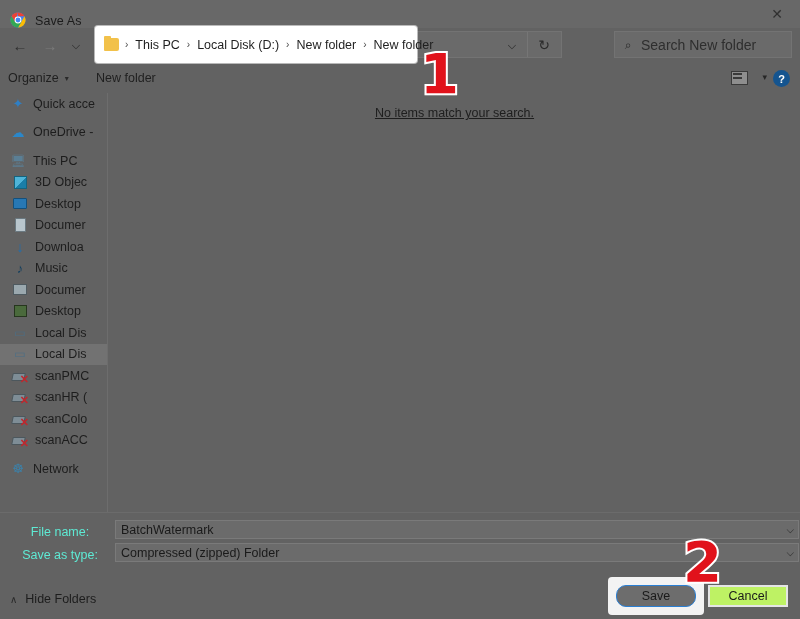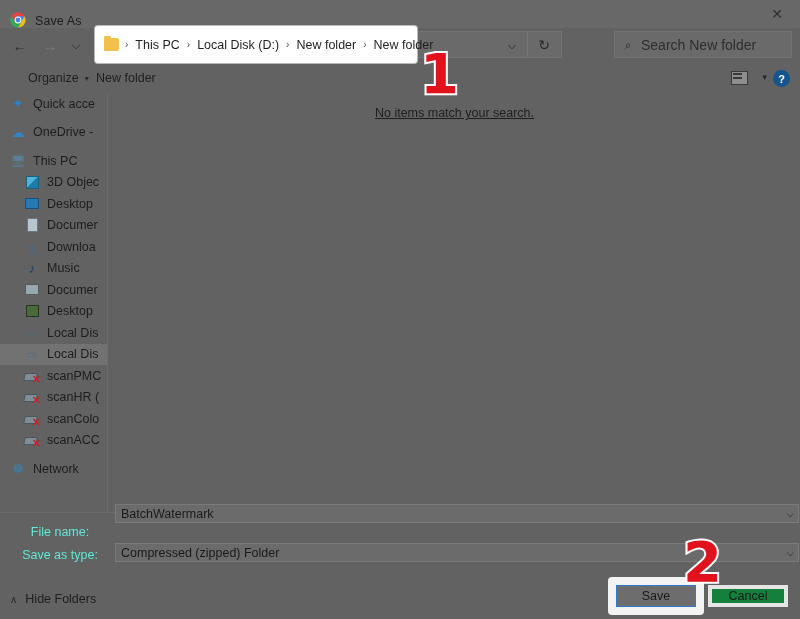--- a/index.html
+++ b/index.html
@@ -123,21 +123,21 @@
   .cmdbar {
     position: absolute; left: 0; top: 63px;
     width: 800px; height: 30px;
     background: #626262;
   }
   .cmd-item {
     position: absolute; top: 0; height: 30px;
     display: flex; align-items: center;
     font-size: 12.5px; color: #1f1f1f;
   }
-  .cmd-organize { left: 28px; }
+  .cmd-organize { left: 8px; }
   .cmd-caret { font-size: 8px; margin-left: 6px; color: #2a2a2a; }
   .cmd-newfolder { left: 96px; }
   .view-icon {
     position: absolute; right: 52px; top: 8px;
     width: 17px; height: 14px;
     border: 1.5px solid #3a3a3a;
     background: #8e8e8e;
   }
   .view-icon::after {
     content: ""; position: absolute; left: 1px; top: 1px;
@@ -177,21 +177,21 @@
   }
   .nav-item.selected { background: #727272; }
   .nav-item .ni-icon {
     width: 16px; height: 16px; flex: none;
     margin-right: 7px;
     position: relative;
     display: flex; align-items: center; justify-content: center;
     font-size: 12px;
   }
   .ind-0 { padding-left: 10px; }
-  .ind-1 { padding-left: 24px; }
+  .ind-1 { padding-left: 12px; }
   .gap { height: 7px; }
 
   
   .ic-star  { color: #2f7fc4; font-size: 13px; }
   .ic-cloud { color: #2b87c9; font-size: 13px; }
   .ic-pc    { color: #5b7f95; font-size: 12px; }
   .ic-3d    { width: 13px; height: 13px; background: linear-gradient(135deg,#4fb4d8 0 50%,#1a7ea8 50% 100%); border:1px solid #14647f; }
   .ic-desk  { width: 14px; height: 11px; background: #2878b4; border:1px solid #13507c; border-radius:1px; }
   .ic-doc   { width: 11px; height: 14px; background: #b9c6cd; border:1px solid #6b7a82; border-radius:1px; }
   .ic-down  { color: #1f6fb0; font-size: 14px; }
@@ -237,56 +237,56 @@
   .lbl-filename { left: 10px; top: 525px; }
   .lbl-savetype { left: 10px; top: 548px; }
 
   .field {
     position: absolute; left: 115px;
     width: 684px; height: 19px;
     background: #6b6b6b;
     border: 1px solid #7a7a7a;
     display: flex; align-items: center;
   }
-  .fld-filename { top: 504px; }
+  .fld-filename { top: 520px; }
   .fld-savetype { top: 543px; }
   .field .fval {
     font-size: 12.5px; color: #1a1a1a;
     padding-left: 5px;
   }
   .field .fchev {
     position: absolute; right: 4px;
     font-size: 10px; color: #2b2b2b;
   }
 
   .hide-folders {
     position: absolute; left: 10px; top: 592px;
     display: flex; align-items: center;
     font-size: 12.5px; color: #1d1d1d;
   }
   .hf-caret { font-size: 10px; margin-right: 8px; color: #2a2a2a; }
 
   .btn {
     position: absolute;
     width: 80px; height: 22px;
-    background: #15803d;
-    border: 4px solid #e5e5e5;
+    background: #bef264;
+    border: 2px solid #e5e5e5;
     font-size: 12.5px; color: #1a1a1a;
     display: flex; align-items: center; justify-content: center;
   }
   .btn-save   { left: 616px; top: 585px; border: 1px solid #2a7fd4; background: #6d6d6d; }
   .btn-cancel { left: 708px; top: 585px; }
   .save-ring {
     position: absolute; left: 608px; top: 577px;
     width: 96px; height: 38px;
     background: #f3f3f3;
     border-radius: 4px;
     z-index: 4;
   }
-  .btn-save { z-index: 5; }
+  .btn-save { z-index: 5; border-radius: 10px; }
 
   
   .annot {
     position: absolute;
     font-family: "DejaVu Sans", sans-serif;
     font-weight: bold;
     color: #e1121b;
     line-height: 1;
     -webkit-text-stroke: 4px #ffffff;
     paint-order: stroke fill;

